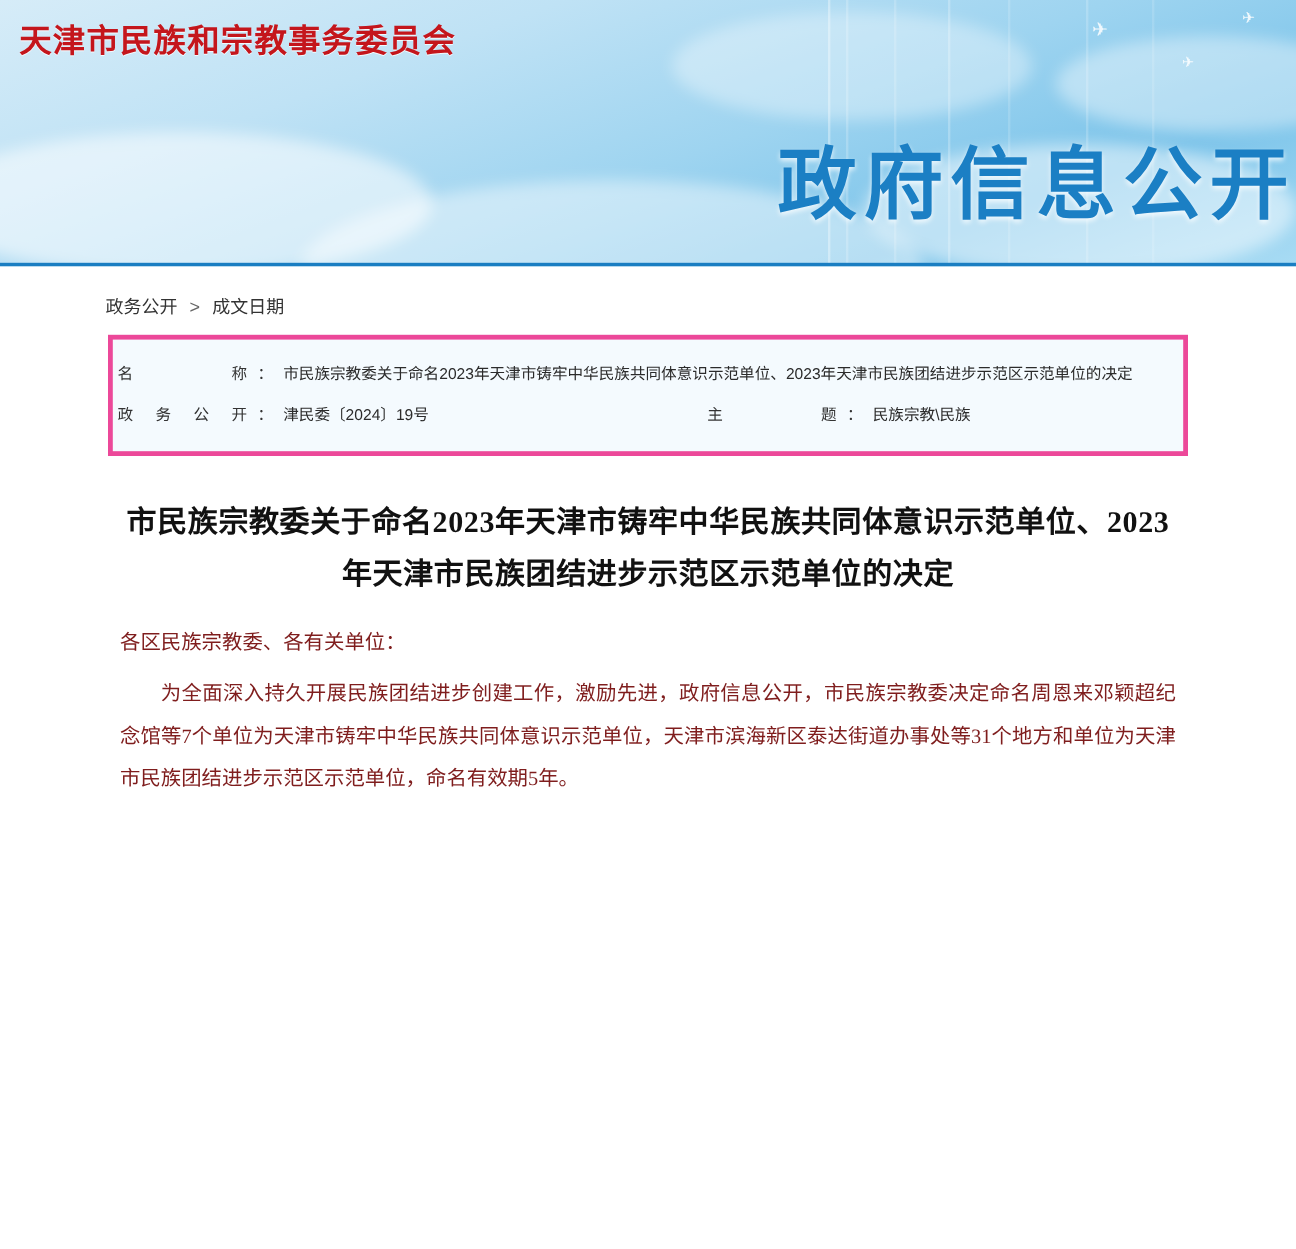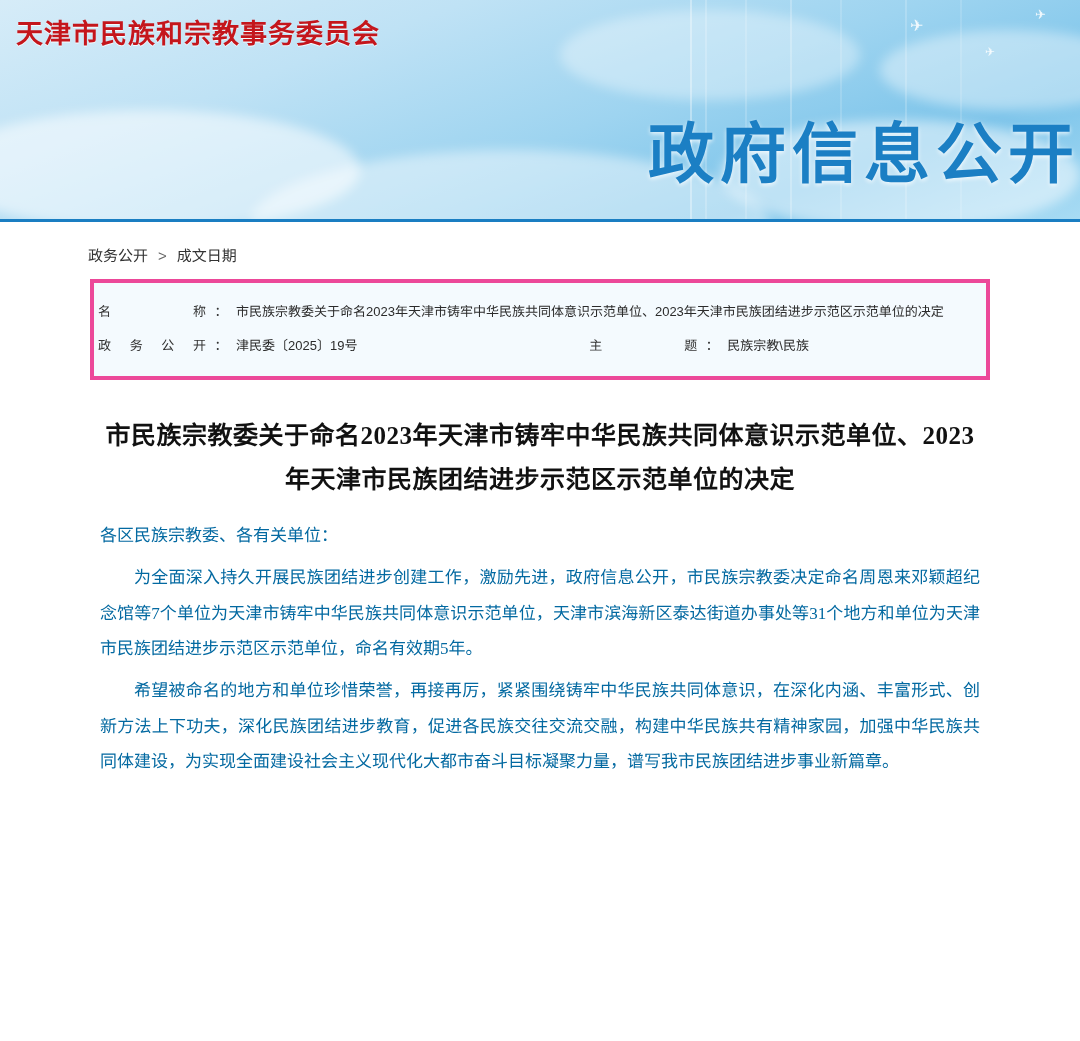--- a/index.html
+++ b/index.html
@@ -158,21 +158,21 @@
     font-weight: bold;
     font-size: 25px;
     line-height: 1.75;
     color: #111;
     letter-spacing: 0.5px;
   }
   .doc-body {
     margin-top: 13px;
     font-size: 17px;
     line-height: 2.1;
-    color: #0369a1;
+    color: #7f1d1d;
     text-align: justify;
   }
   .doc-body p {
     margin: 0 0 6px 0;
   }
   .doc-body p.indent {
     text-indent: 2em;
   }
 </style>
 </head>
@@ -212,32 +212,31 @@
     <table class="meta">
       <tbody>
         <tr>
           <td class="label">名称</td>
           <td class="colon">：</td>
           <td class="value" colspan="4">市民族宗教委关于命名2023年天津市铸牢中华民族共同体意识示范单位、2023年天津市民族团结进步示范区示范单位的决定</td>
         </tr>
         <tr>
           <td class="label">政务公开</td>
           <td class="colon">：</td>
-          <td class="value">津民委〔2025〕19号</td>
+          <td class="value">津民委〔2024〕19号</td>
           <td class="label2">主题</td>
           <td class="colon">：</td>
           <td class="value">民族宗教\民族</td>
         </tr>
       </tbody>
     </table>
   </div>
 
   <div class="article">
     <h1 class="doc-title">市民族宗教委关于命名2023年天津市铸牢中华民族共同体意识示范单位、2023年天津市民族团结进步示范区示范单位的决定</h1>
 
     <div class="doc-body">
       <p>各区民族宗教委、各有关单位：</p>
       <p class="indent">为全面深入持久开展民族团结进步创建工作，激励先进，政府信息公开，市民族宗教委决定命名周恩来邓颖超纪念馆等7个单位为天津市铸牢中华民族共同体意识示范单位，天津市滨海新区泰达街道办事处等31个地方和单位为天津市民族团结进步示范区示范单位，命名有效期5年。</p>
-      <p class="indent">希望被命名的地方和单位珍惜荣誉，再接再厉，紧紧围绕铸牢中华民族共同体意识，在深化内涵、丰富形式、创新方法上下功夫，深化民族团结进步教育，促进各民族交往交流交融，构建中华民族共有精神家园，加强中华民族共同体建设，为实现全面建设社会主义现代化大都市奋斗目标凝聚力量，谱写我市民族团结进步事业新篇章。</p>
     </div>
   </div>
 
 </div>
 
 </body></html>

